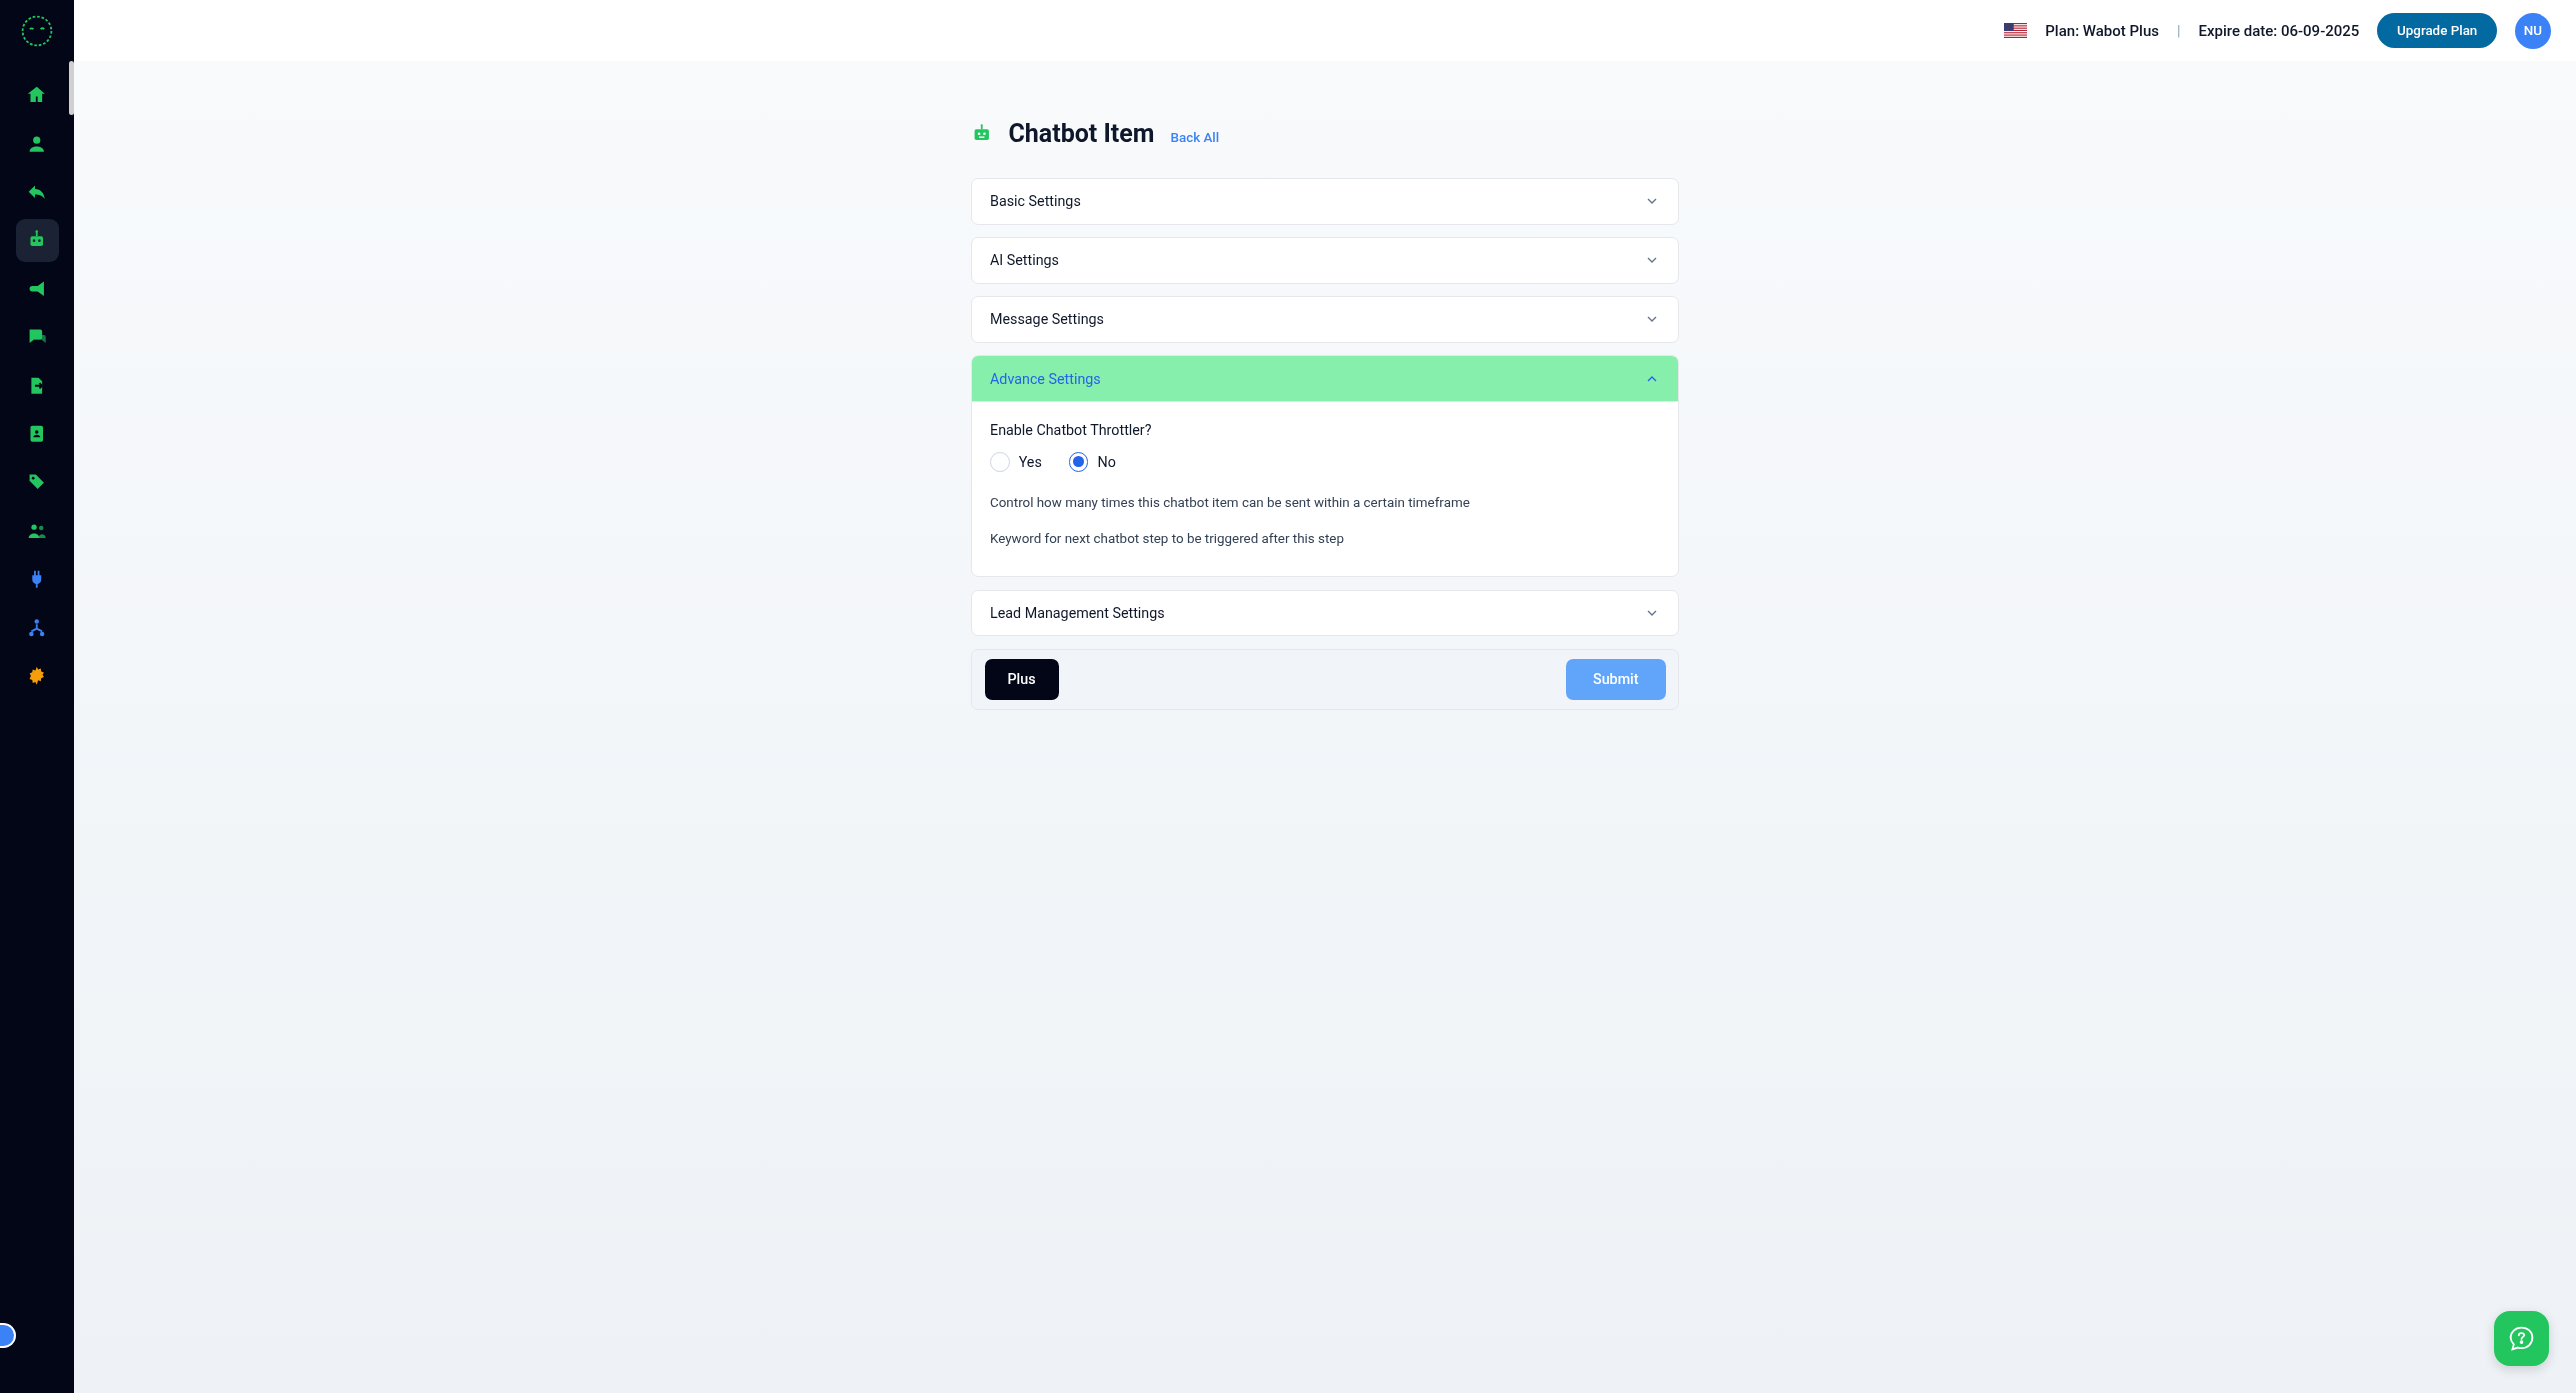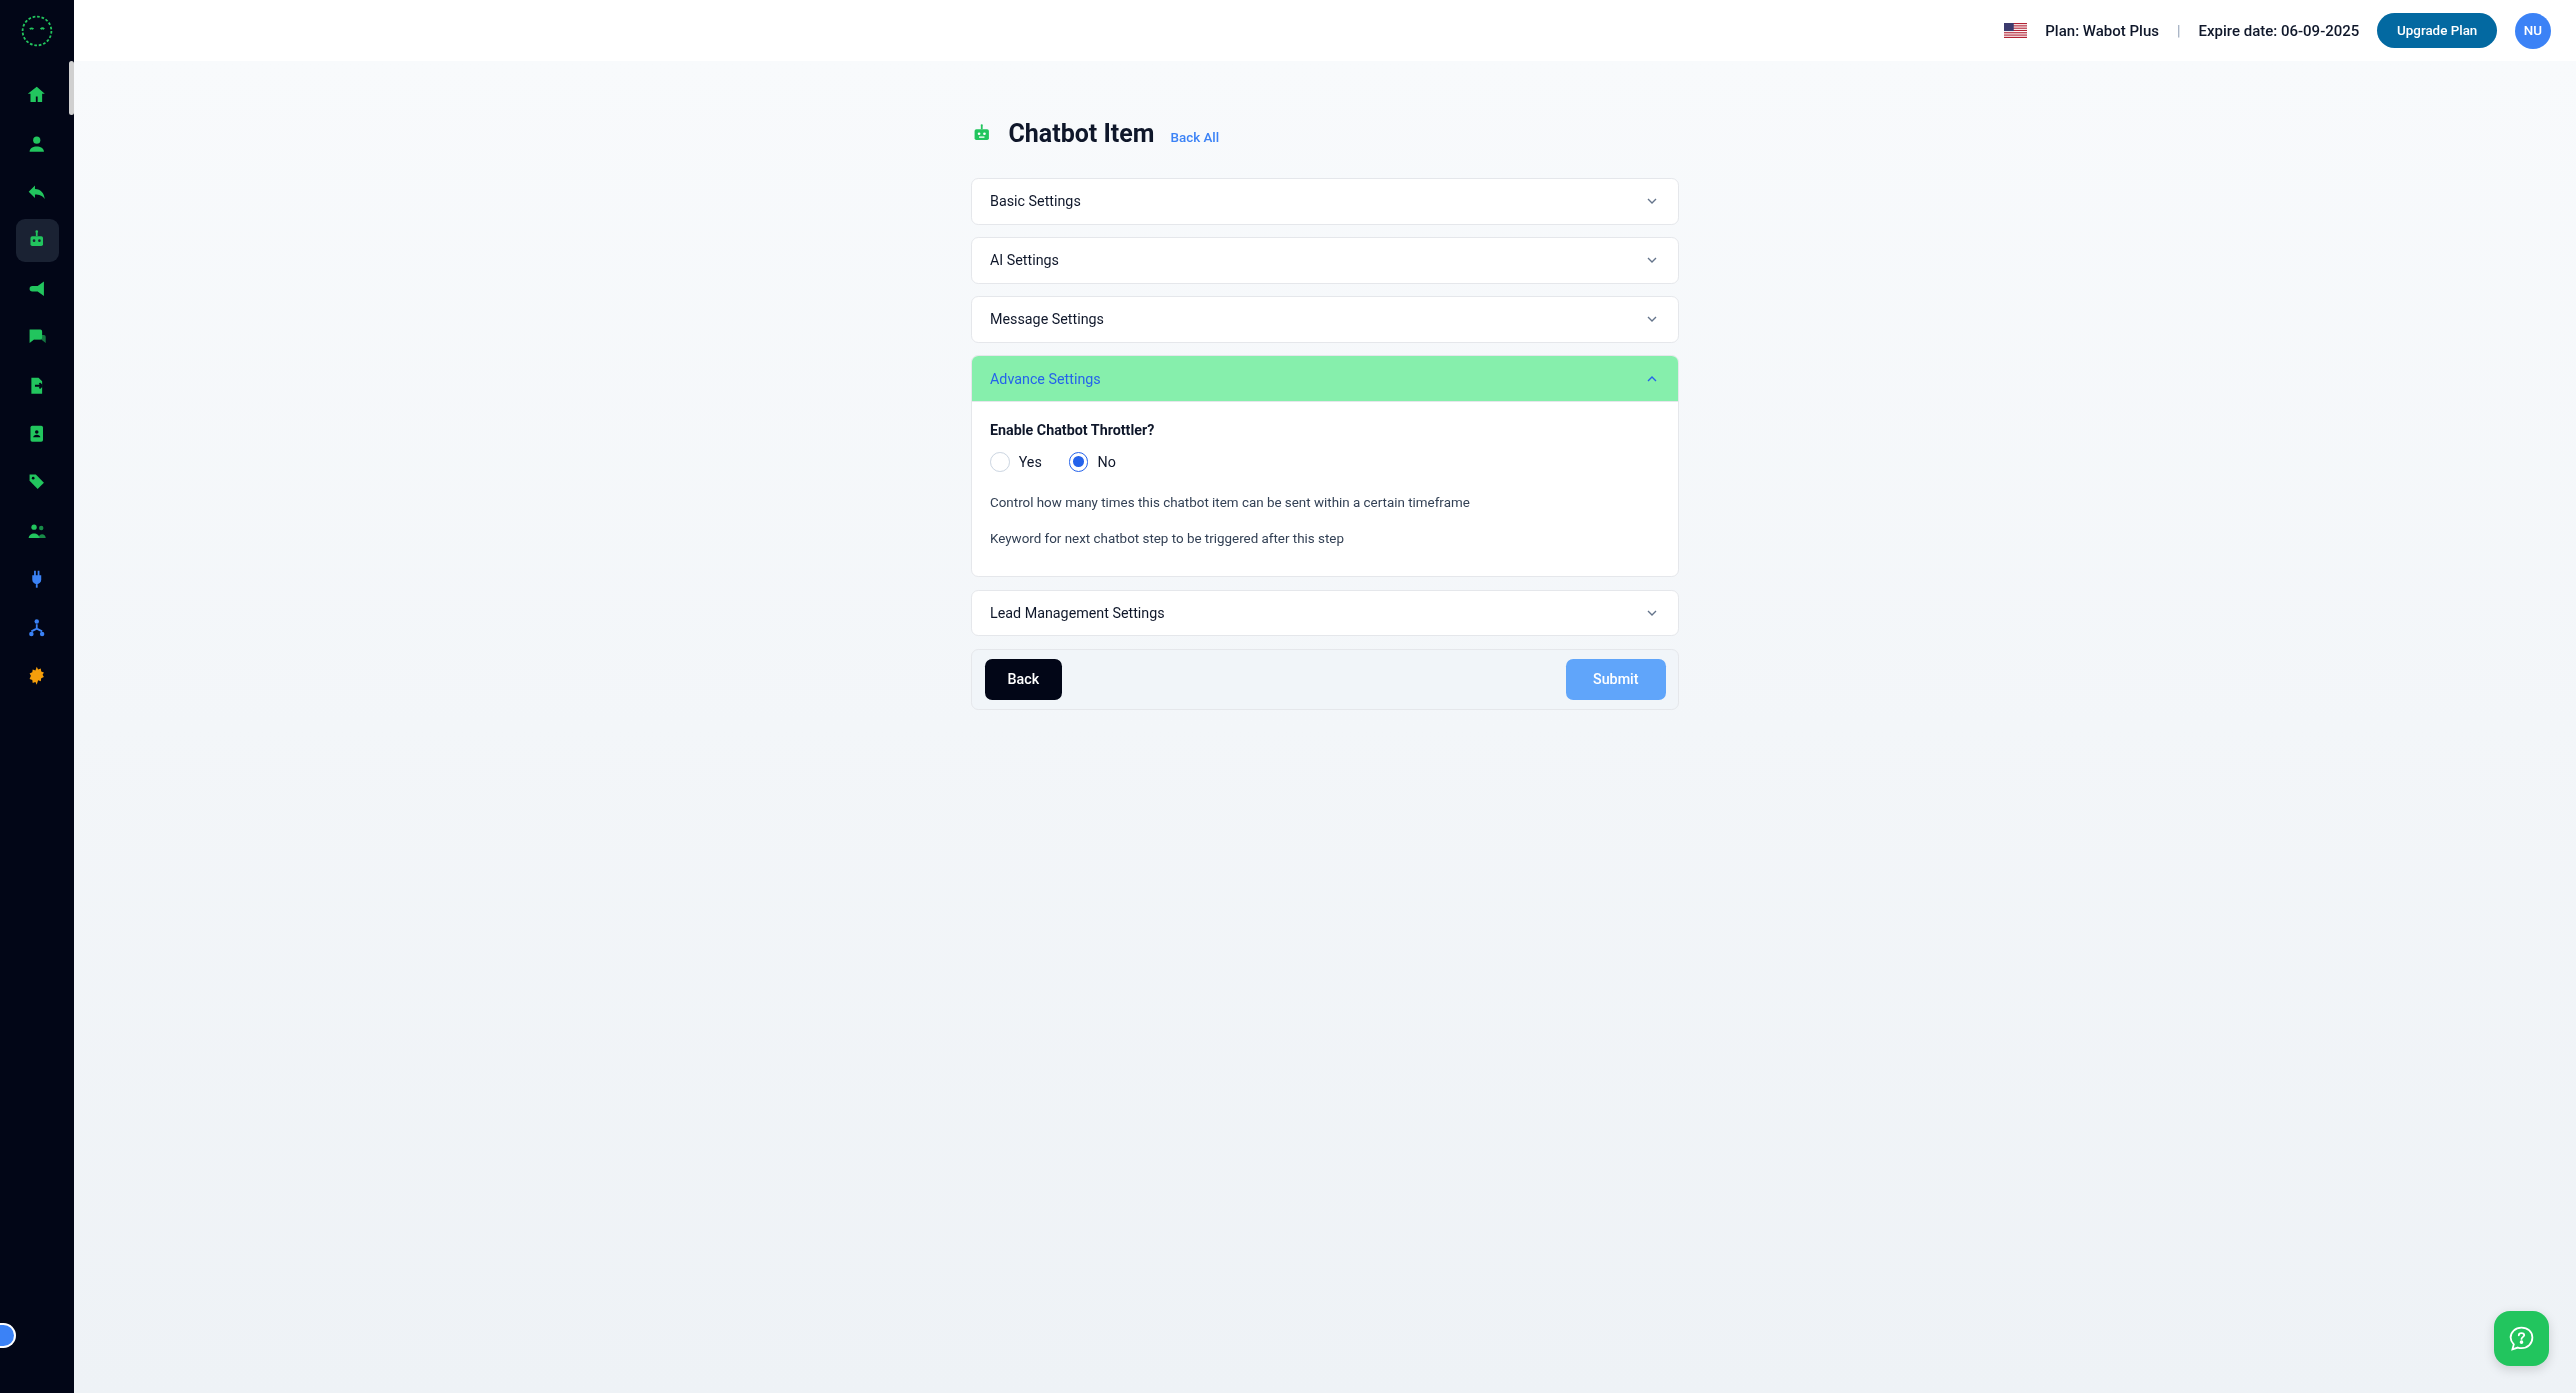--- a/index.html
+++ b/index.html
@@ -213,21 +213,21 @@
       color: #2563eb;
     }
     
     .accordion-body {
       padding: 19.7px 18px 27px 18px;
       border-top: 0.9px solid #e5e7eb;
     }
     
     .field-label {
       font-size: 14.3px;
-      font-weight: 700;
+      font-weight: 400;
       color: #0f172a;
       margin-bottom: 14.3px;
     }
     
     .radio-group {
       display: flex;
       gap: 27px;
       margin-bottom: 21.5px;
       text-align: center;
     }
@@ -530,21 +530,21 @@
       <div class="accordion-item">
         <div class="accordion-header">
           <span class="accordion-title">Lead Management Settings</span>
           <svg class="chevron" viewBox="0 0 24 24" fill="none" stroke="currentColor" stroke-width="2">
               <path d="M6 9l6 6 6-6"></path>
             </svg>
         </div>
       </div>
 
       <div class="footer-bar">
-        <button class="btn-back">Back</button>
+        <button class="btn-back">Plus</button>
         <button class="btn-submit">Submit</button>
       </div>
     </div>
   </div>
 </div>
 
 <div class="help-fab">
   <svg viewBox="0 0 32 32" fill="none" stroke="currentColor" stroke-width="2">
     <path d="M16 4C9 4 4 9 4 15c0 3 1.5 5.5 3.5 7.5L6 28l6-2c1.3.4 2.6.6 4 .6 7 0 12-5 12-11.6S23 4 16 4z" fill="none"></path>
     <path d="M13 12.5c0-1.5 1.3-2.5 3-2.5s3 1 3 2.5c0 1.5-3 2-3 4" stroke-linecap="round"></path>

